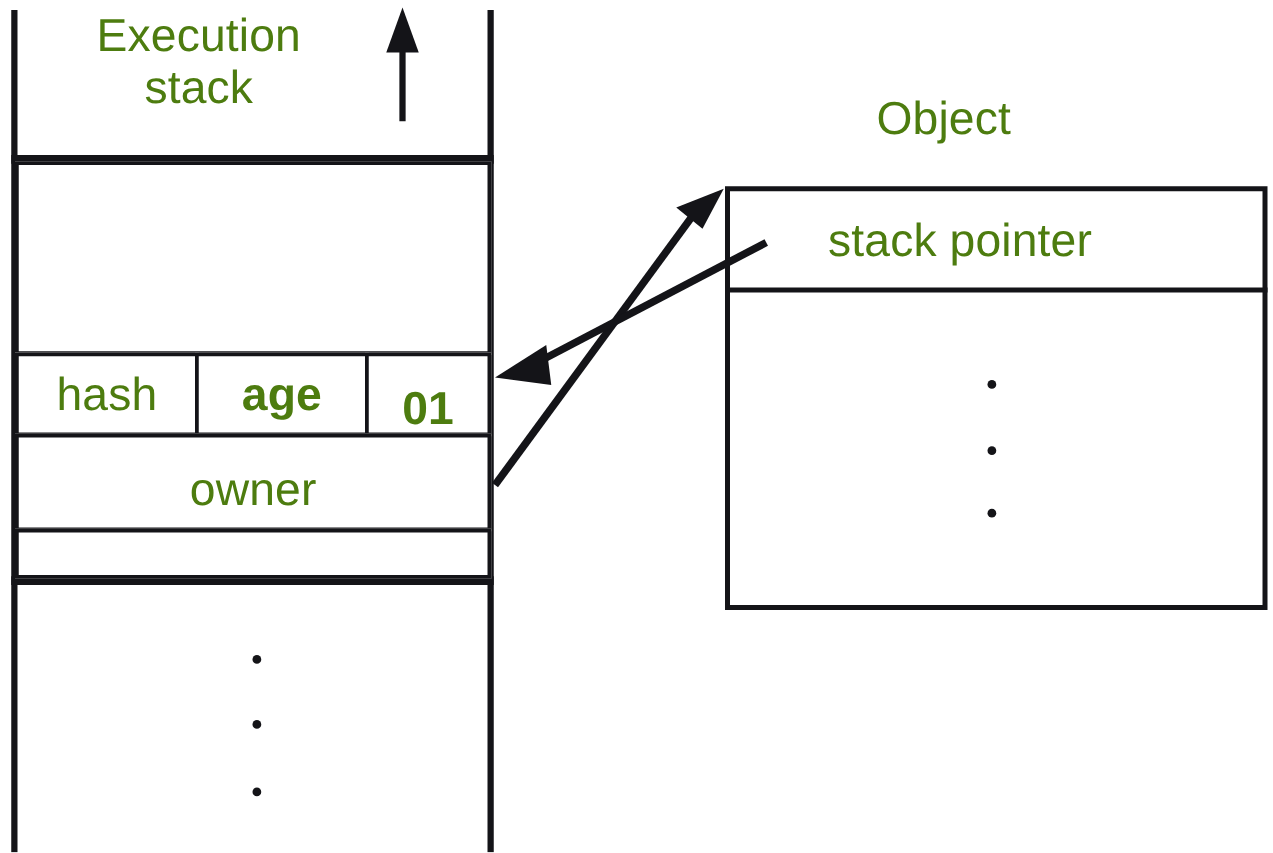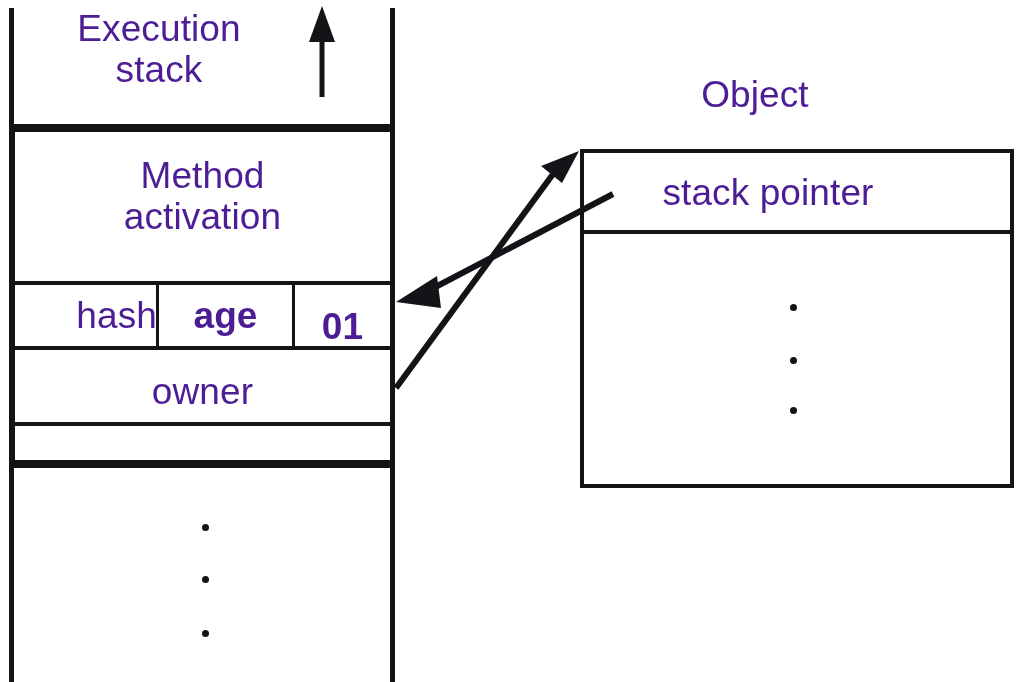--- a/index.html
+++ b/index.html
@@ -17,21 +17,21 @@
     width: 1018px;
     height: 682px;
     background: #ffffff;
     overflow: hidden;
   }
   
   .abs { position: absolute; }
   .ink { background: #141418; }
   .label {
     position: absolute;
-    color: #4c1d95;
+    color: #4d7c0f;
     line-height: 1.12;
     text-align: center;
     white-space: pre-line;
     letter-spacing: 0.1px;
   }
 
   
   .rail {
     position: absolute;
     width: 5px;
@@ -66,21 +66,21 @@
 
   
   #lbl-execstack {
     left: 14px; top: 8px; width: 290px;
     font-size: 37px;
   }
   #lbl-method {
     left: 14px; top: 155px; width: 377px;
     font-size: 37px;
   }
-  #lbl-hash  { left: 14px; top: 295px; width: 143px; font-size: 37px; text-align: right; }
+  #lbl-hash  { left: 14px; top: 295px; width: 143px; font-size: 37px; }
   #lbl-age   { left: 158px; top: 295px; width: 135px; font-size: 37px; font-weight: bold; }
   #lbl-01    { left: 294px; top: 306px; width: 97px;  font-size: 37px; font-weight: bold; }
   #lbl-owner { left: 14px; top: 371px; width: 377px;  font-size: 37px; }
 
   
   #lbl-object {
     left: 640px; top: 74px; width: 230px;
     font-size: 37px;
   }
   #object-box {
@@ -124,22 +124,20 @@
   <div class="rail ink" id="rail-left"></div>
   <div class="rail ink" id="rail-right"></div>
 
   <div class="hrule" id="rule-top-thick"></div>
   <div class="hrule" id="rule-bottom-thick"></div>
 
   <div class="label" id="lbl-execstack">Execution
 stack</div>
 
   <div class="cellbox" id="cell-method"></div>
-  <div class="label" id="lbl-method">Method
-activation</div>
 
   <div class="cellbox" id="cell-hash"></div>
   <div class="cellbox" id="cell-age"></div>
   <div class="cellbox" id="cell-01"></div>
 
   <div class="label" id="lbl-hash">hash</div>
   <div class="label" id="lbl-age">age</div>
   <div class="label" id="lbl-01">01</div>
 
   <div class="cellbox" id="cell-owner"></div>

